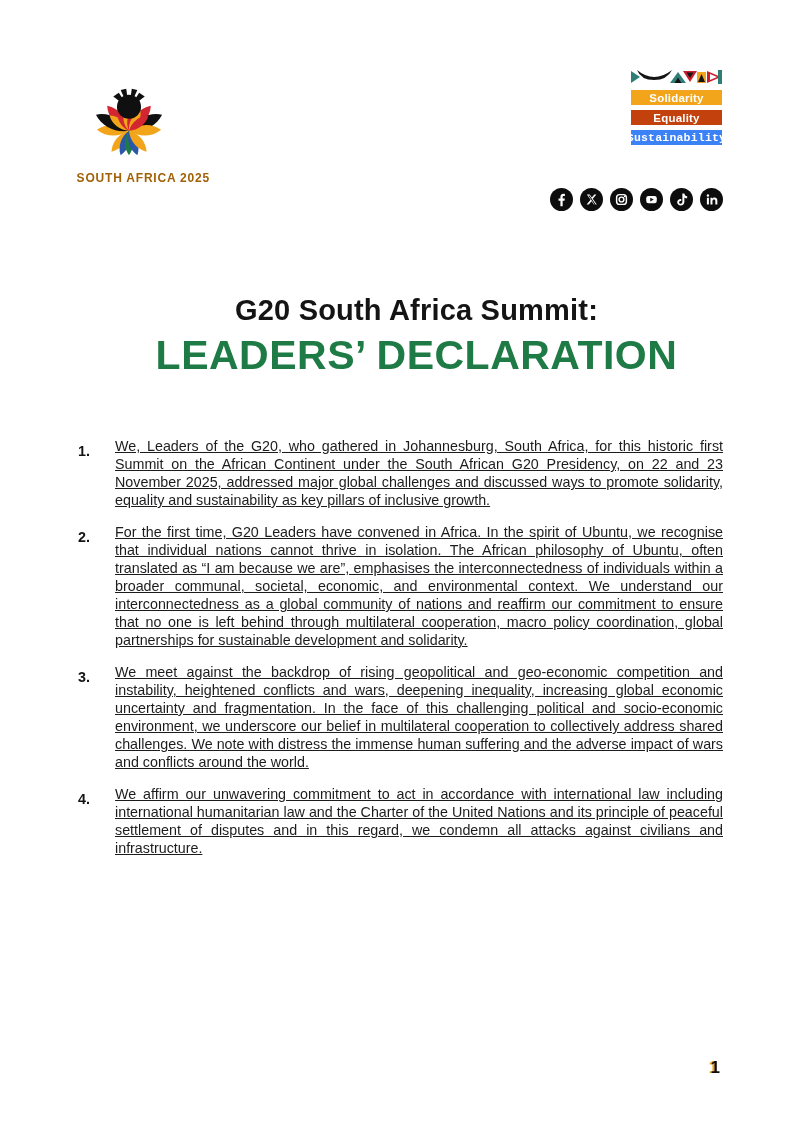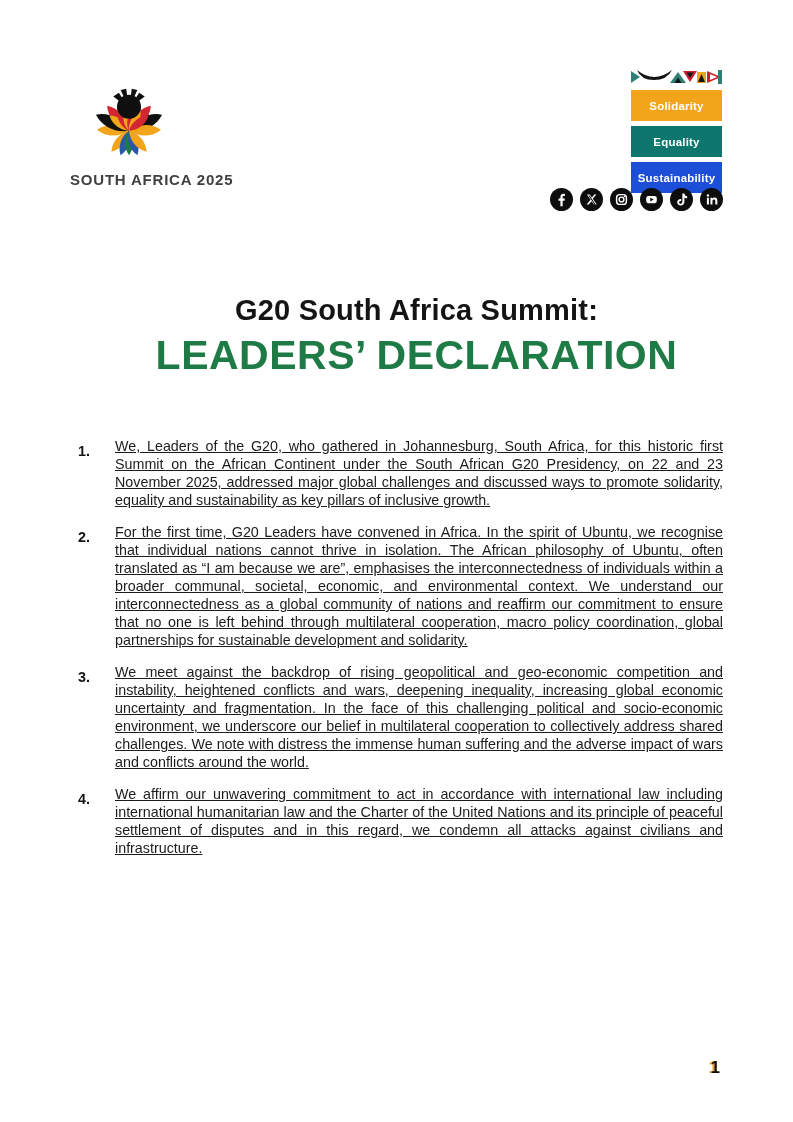--- a/index.html
+++ b/index.html
@@ -8,31 +8,31 @@
     position:relative; width:793px; height:1122px; margin:0 auto;
     background:#ffffff; overflow:hidden;
     font-family:"Liberation Sans", sans-serif; color:#1c1c1e;
   }
 
   
   .logo-block { position:absolute; left:70px; top:66px; width:140px; }
   .logo-flower { display:block; width:114px; height:100px; margin-left:2px; }
   .logo-word { font-size:54px; font-weight:800; letter-spacing:-1px; line-height:1.0;
                color:#0b0b0b; margin-top:2px; }
-  .logo-sub  { font-size:15px; font-weight:600; letter-spacing:0.8px;
-               color:#404040; margin-top:5px; white-space:nowrap;text-align:right; }
+  .logo-sub  { font-size:12px; font-weight:600; letter-spacing:0.8px;
+               color:#a16207; margin-top:5px; white-space:nowrap;text-align:right; }
 
   
   .right-col { position:absolute; right:71px; top:69px; width:91px; }
   .pattern-strip { display:block; width:91px; height:16px; }
-  .badge { height:31px; margin-top:5px; display:flex; align-items:center; justify-content:center;
+  .badge { height:15px; margin-top:5px; display:flex; align-items:center; justify-content:center;
            color:#ffffff; font-weight:700; font-size:11.5px; letter-spacing:0.2px; }
   .badge-solidarity    { background:#F2A51B; }
-  .badge-equality      { background:#0f766e; }
-  .badge-sustainability{ background:#1d4ed8; }
+  .badge-equality      { background:#c2410c; }
+  .badge-sustainability{ background:#3b82f6;font-family:Liberation Mono, monospace; }
 
   .social-row { position:absolute; right:70px; top:188px; display:flex; gap:7px; }
   .icon-circle { width:23px; height:23px; display:block; cursor:pointer; }
   .icon-circle svg { width:23px; height:23px; display:block; }
 
   .hashtag-row { position:absolute; right:70px; top:215px; white-space:nowrap;
                  font-size:12.5px; font-weight:700; color:#0b0b0b; }
   .hashtag-row .sep { margin:0 12px; }
 
   

